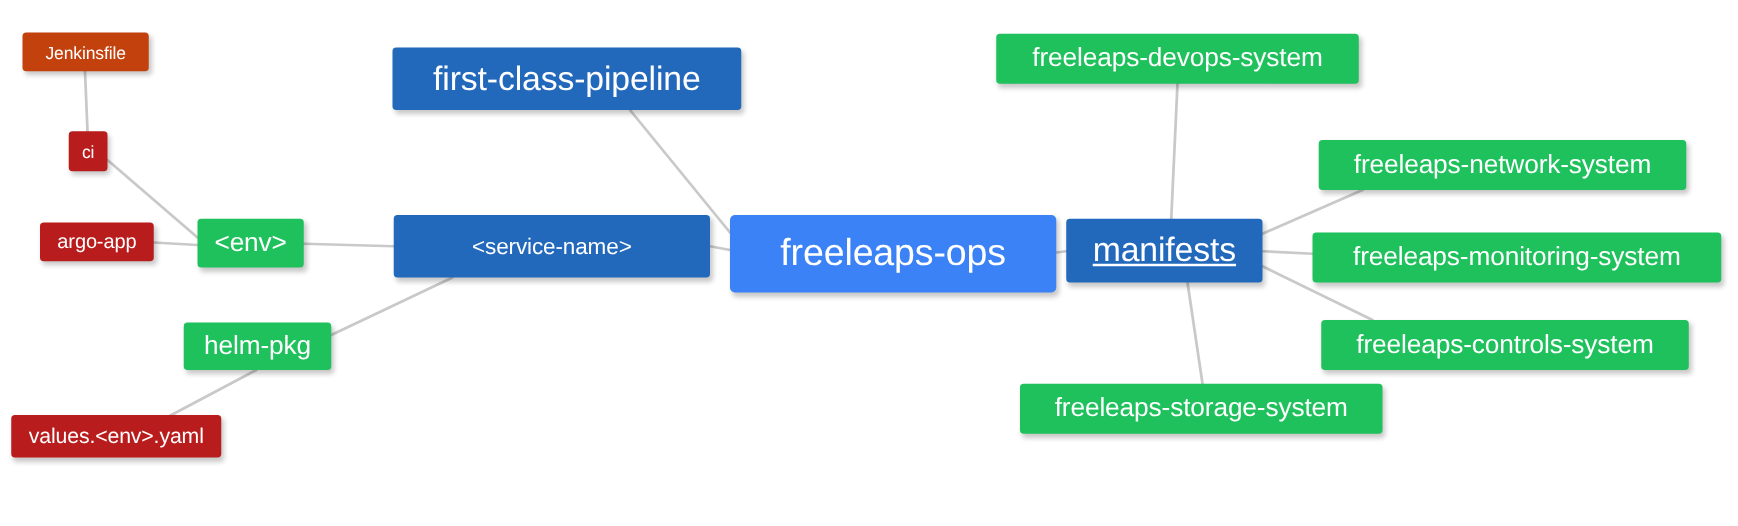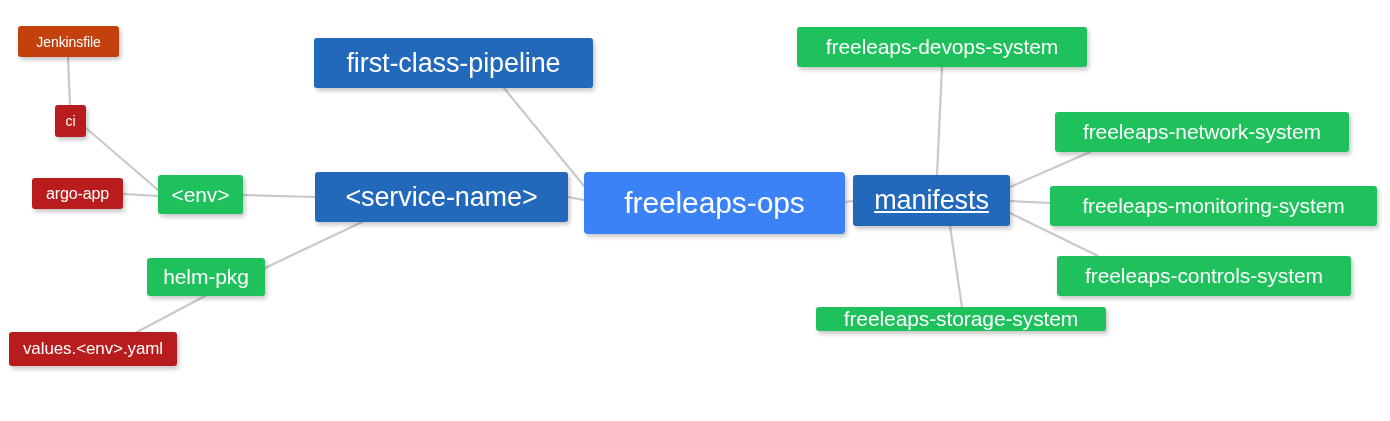--- a/index.html
+++ b/index.html
@@ -66,26 +66,26 @@
       <line x1="205" y1="296" x2="122" y2="340" stroke="#c9c9c9" stroke-width="2.2" stroke-linecap="round"></line>
       <line x1="845" y1="202" x2="853" y2="201" stroke="#c9c9c9" stroke-width="2.2" stroke-linecap="round"></line>
       <line x1="937" y1="175" x2="942" y2="67" stroke="#c9c9c9" stroke-width="2.2" stroke-linecap="round"></line>
       <line x1="1010" y1="187" x2="1090" y2="152" stroke="#c9c9c9" stroke-width="2.2" stroke-linecap="round"></line>
       <line x1="1010" y1="201" x2="1050" y2="203" stroke="#c9c9c9" stroke-width="2.2" stroke-linecap="round"></line>
       <line x1="1010" y1="213" x2="1098" y2="256" stroke="#c9c9c9" stroke-width="2.2" stroke-linecap="round"></line>
       <line x1="950" y1="226" x2="962" y2="307" stroke="#c9c9c9" stroke-width="2.2" stroke-linecap="round"></line>
     </svg>
 <div class="node root" style="left: 584px; top: 172px; width: 261px; height: 62px; font-size: 30px;">freeleaps-ops</div>
     <div class="node blue" style="left: 314px; top: 38px; width: 279px; height: 50px; font-size: 27px;">first-class-pipeline</div>
-    <div class="node blue" style="left: 315px; top: 172px; width: 253px; height: 50px; font-size: 27px;">&lt;service-name&gt;</div>
+    <div class="node blue" style="left: 315px; top: 172px; width: 253px; height: 50px; font-size: 18px;">&lt;service-name&gt;</div>
     <div class="node green" style="left: 158px; top: 175px; width: 85px; height: 39px; font-size: 21px;">&lt;env&gt;</div>
     <div class="node red" style="left: 55px; top: 105px; width: 31px; height: 32px; font-size: 14px;">ci</div>
     <div class="node orange" style="left: 18px; top: 26px; width: 101px; height: 31px; font-size: 14px;">Jenkinsfile</div>
     <div class="node red" style="left: 32px; top: 178px; width: 91px; height: 31px; font-size: 16px;">argo-app</div>
     <div class="node green" style="left: 147px; top: 258px; width: 118px; height: 38px; font-size: 21px;">helm-pkg</div>
     <div class="node red" style="left: 9px; top: 332px; width: 168px; height: 34px; font-size: 17px;">values.&lt;env&gt;.yaml</div>
     <div class="node blue" style="left: 853px; top: 175px; width: 157px; height: 51px; font-size: 27px; text-decoration: underline;">manifests</div>
     <div class="node green" style="left: 797px; top: 27px; width: 290px; height: 40px; font-size: 21px;">freeleaps-devops-system</div>
     <div class="node green" style="left: 1055px; top: 112px; width: 294px; height: 40px; font-size: 21px;">freeleaps-network-system</div>
     <div class="node green" style="left: 1050px; top: 186px; width: 327px; height: 40px; font-size: 21px;">freeleaps-monitoring-system</div>
     <div class="node green" style="left: 1057px; top: 256px; width: 294px; height: 40px; font-size: 21px;">freeleaps-controls-system</div>
-    <div class="node green" style="left: 816px; top: 307px; width: 290px; height: 24px; font-size: 21px;">freeleaps-storage-system</div>
+    <div class="node green" style="left: 816px; top: 307px; width: 290px; height: 40px; font-size: 21px;">freeleaps-storage-system</div>
   </div>
 
 </body></html>

